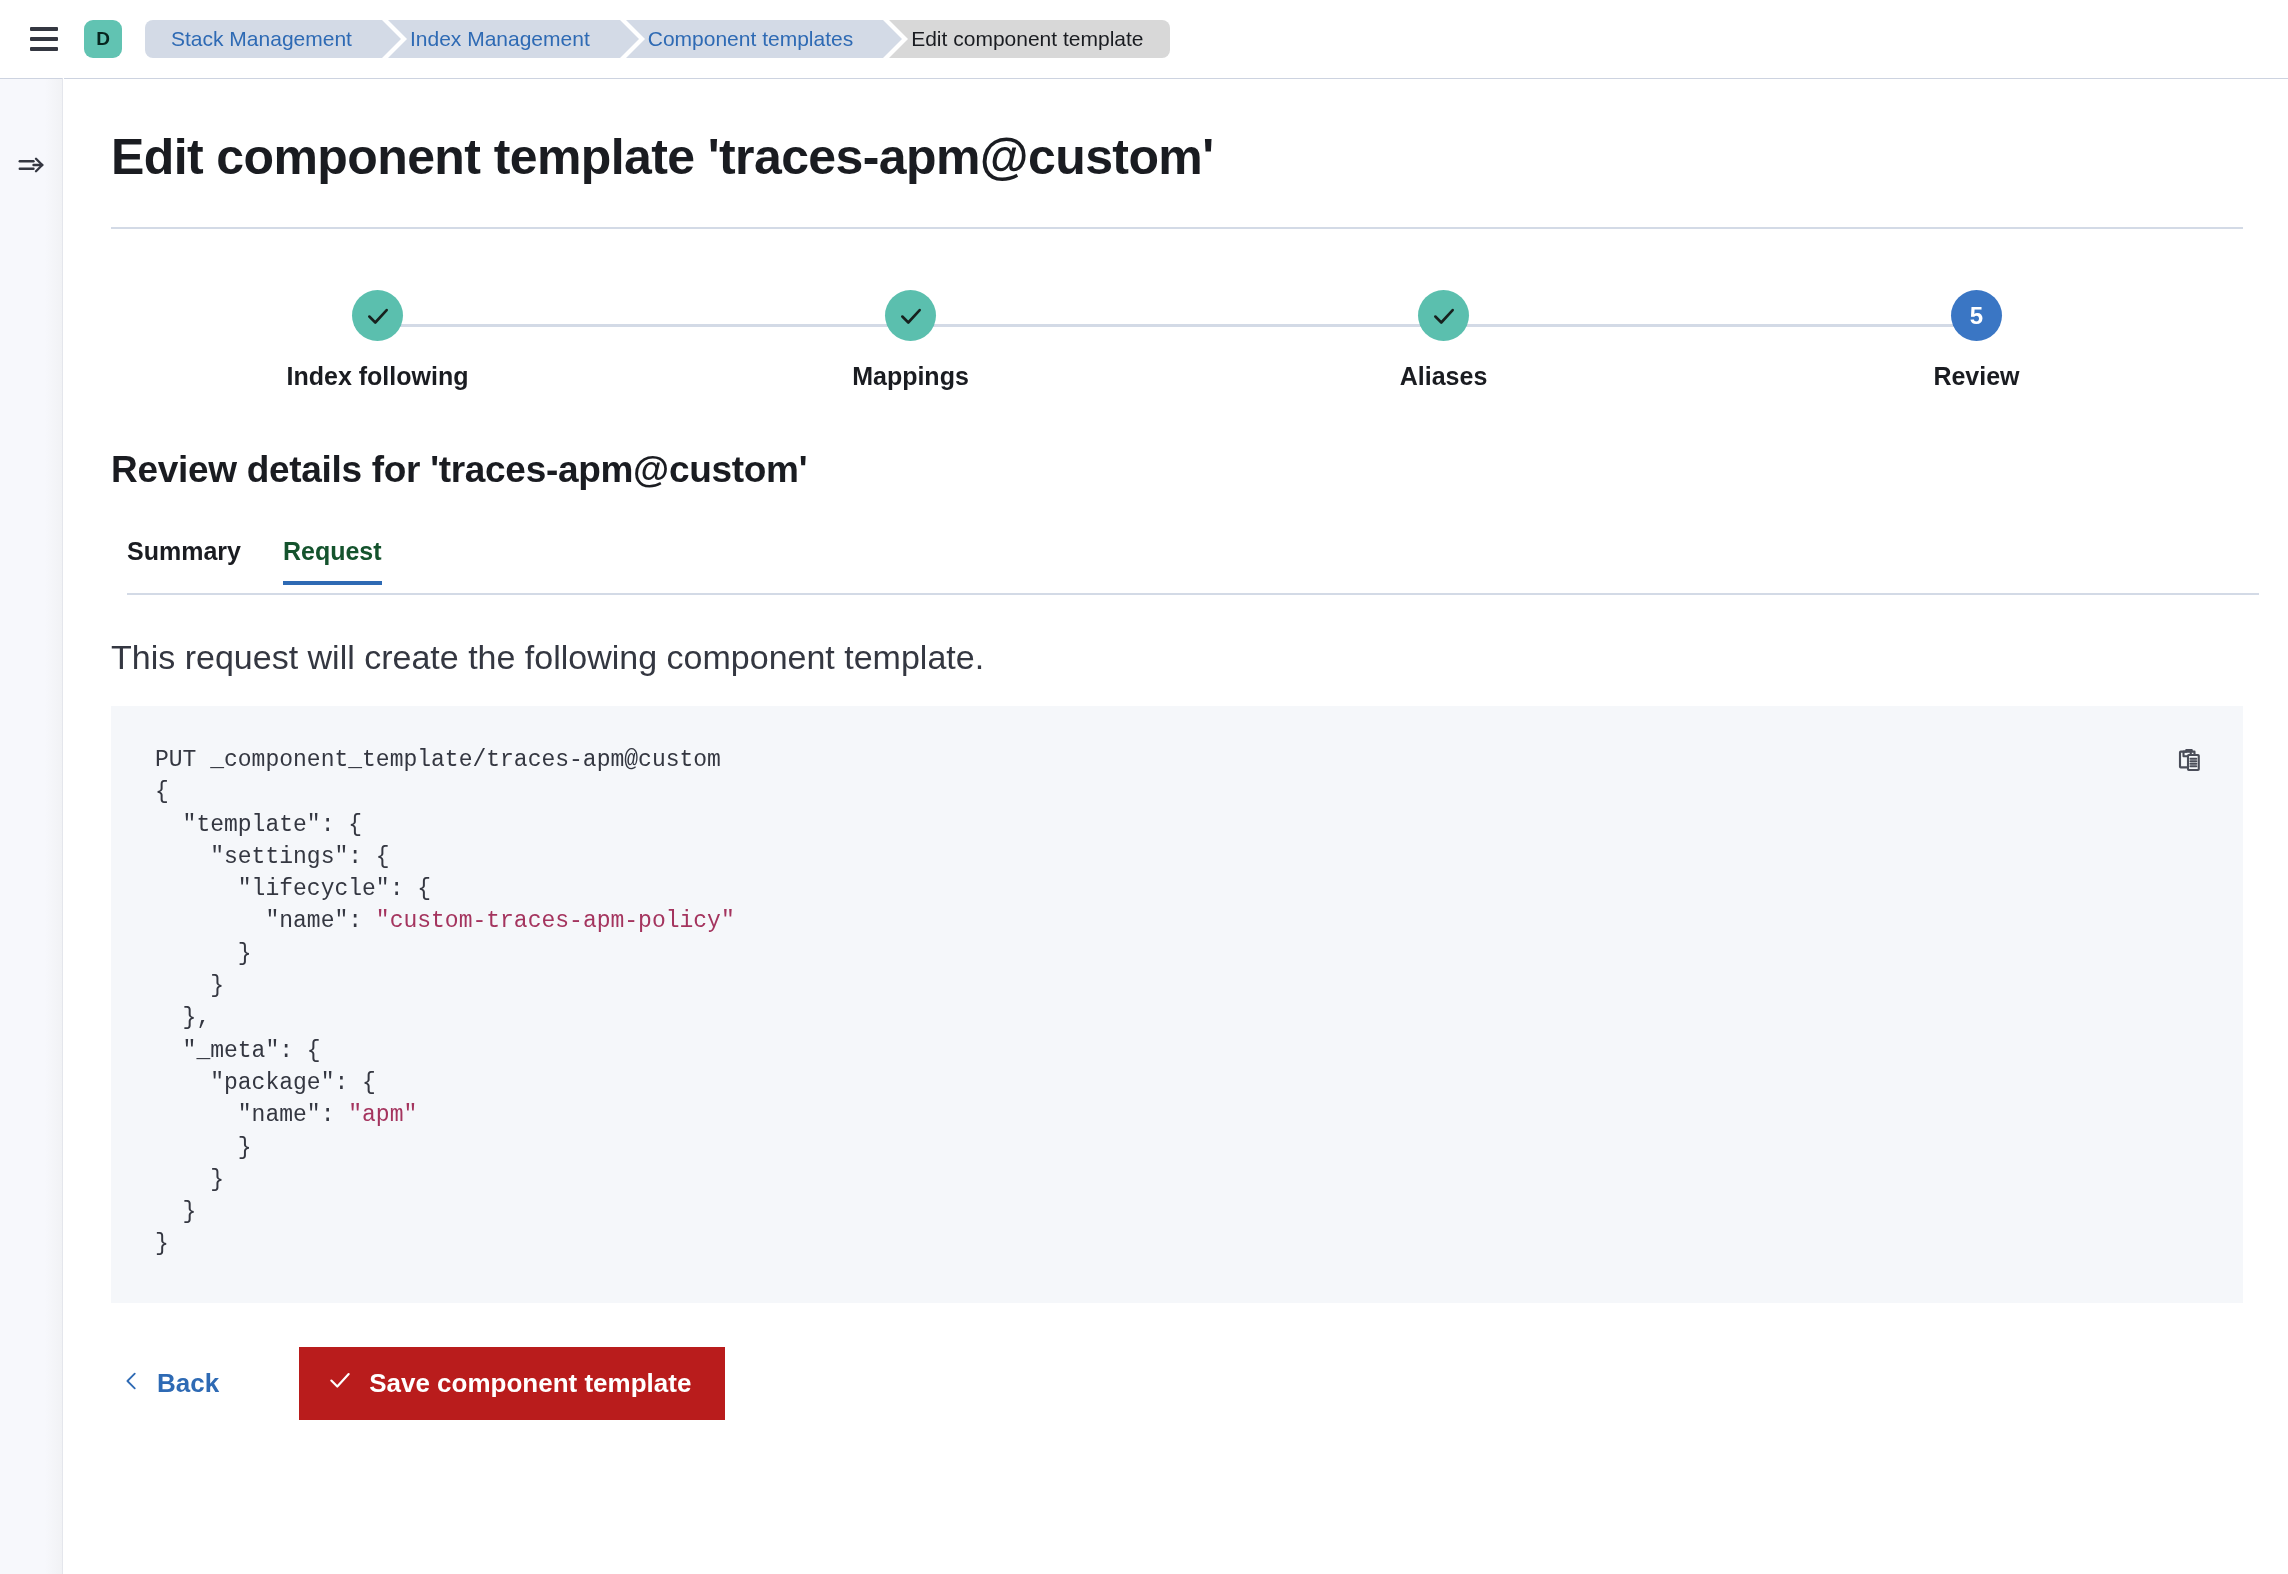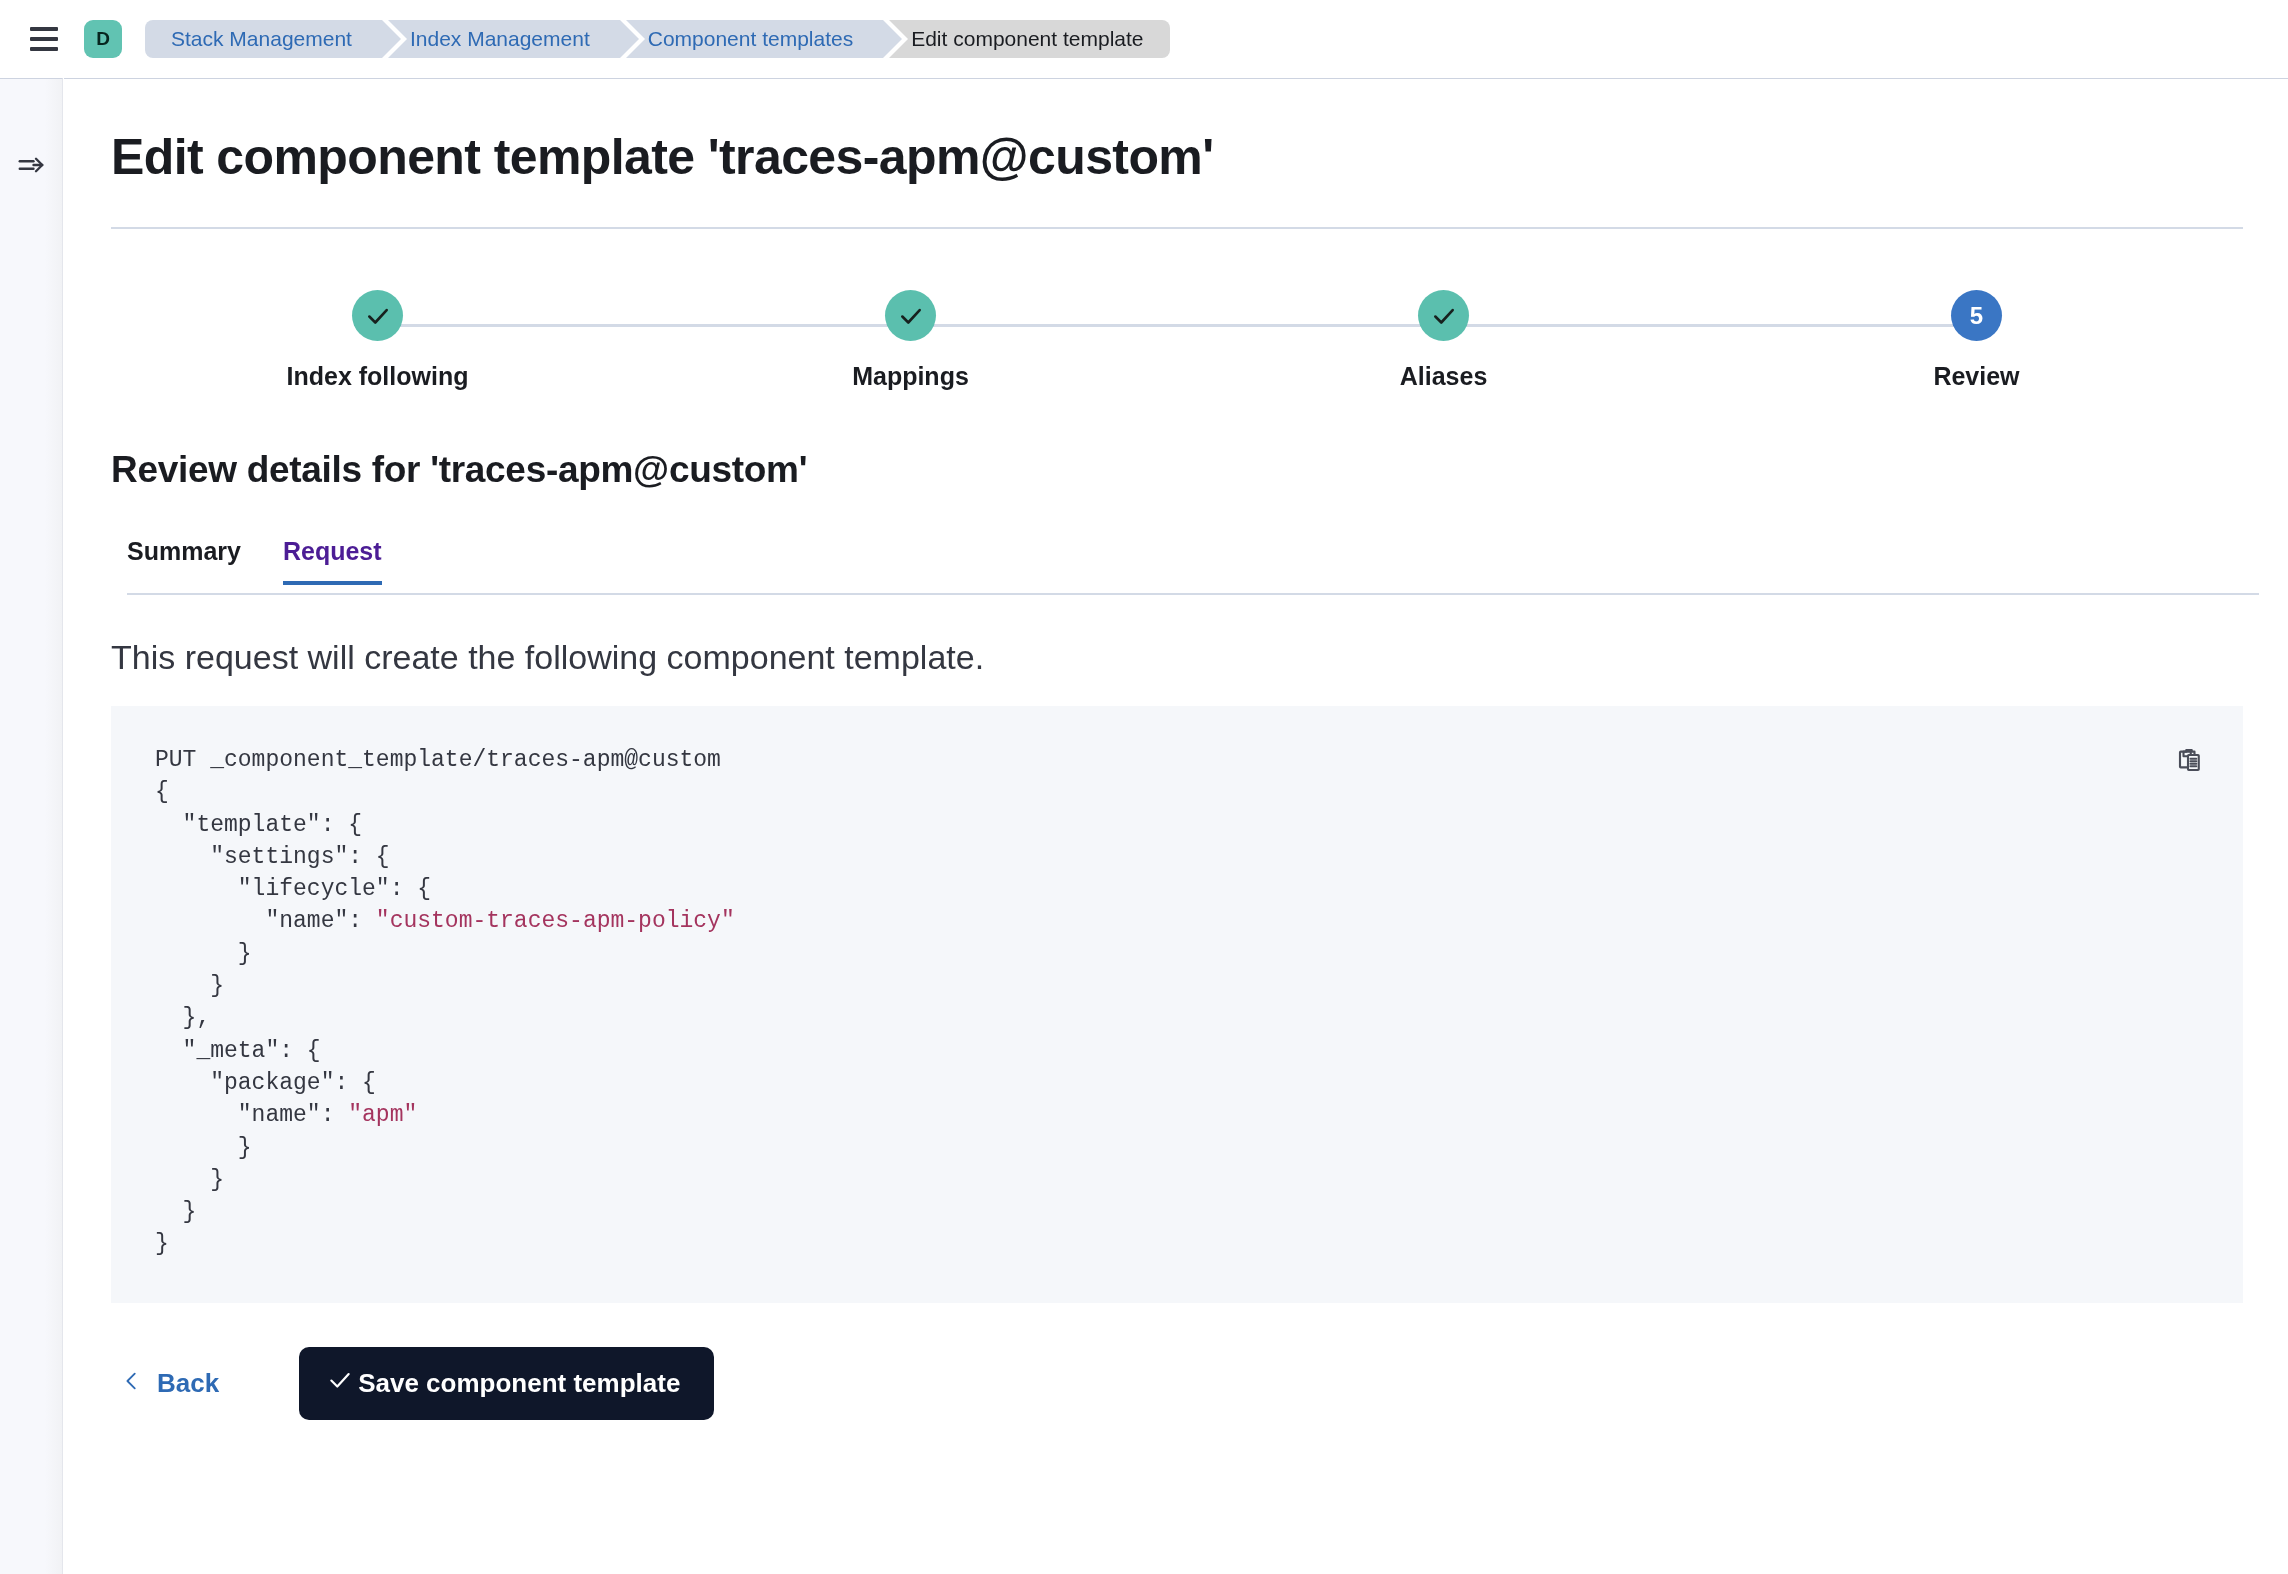--- a/index.html
+++ b/index.html
@@ -224,21 +224,21 @@
     font-size: 25px;
     font-weight: 700;
     color: #1a1c21;
     padding: 0 0 17px 0;
     margin-right: 42px;
     cursor: pointer;
     position: relative;
     background: none; border: none;
     font-family: "Liberation Sans", sans-serif;
   }
-  .tab.active { color: #4c1d95; }
+  .tab.active { color: #14532d; }
   .tab.active::after {
     content: "";
     position: absolute;
     left: 0; right: 0; bottom: -2px;
     height: 4px;
     background: #2e6ab4;
   }
 
   .intro {
     margin: 43px 0 0 47px;
@@ -287,27 +287,27 @@
     font-weight: 700;
     background: none; border: none;
     cursor: pointer;
     padding: 10px 14px 10px 10px;
     font-family: "Liberation Sans", sans-serif;
   }
   .save-btn {
     margin-left: 66px;
     display: flex;
     align-items: center;
-    gap: 5px;
-    background: #0f172a;
+    gap: 16px;
+    background: #b91c1c;
     color: #ffffff;
     font-size: 26px;
     font-weight: 700;
     border: none;
-    border-radius: 10px;
+    border-radius: 0;
     padding: 20px 34px 20px 28px;
     cursor: pointer;
     font-family: "Liberation Sans", sans-serif;
   }
 </style>
 </head>
 <body>
 
 <div class="topbar">
 

